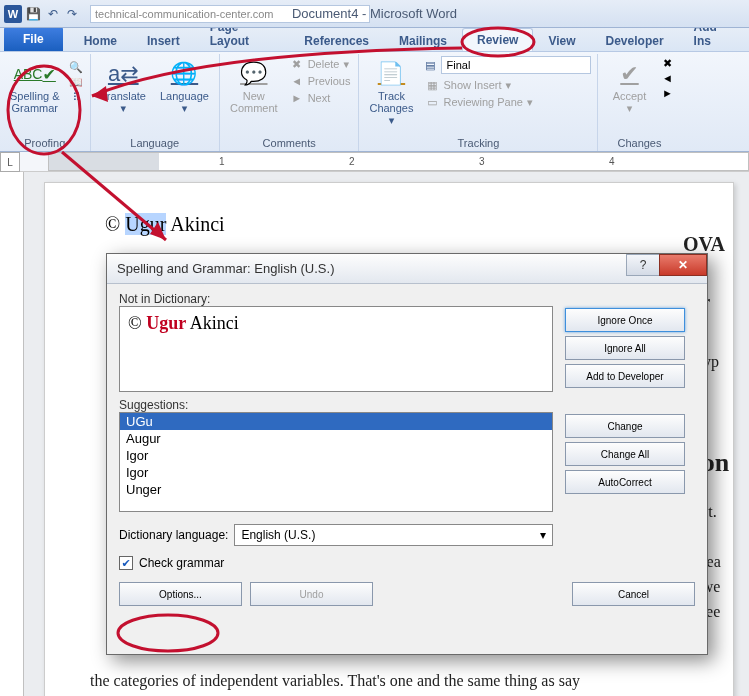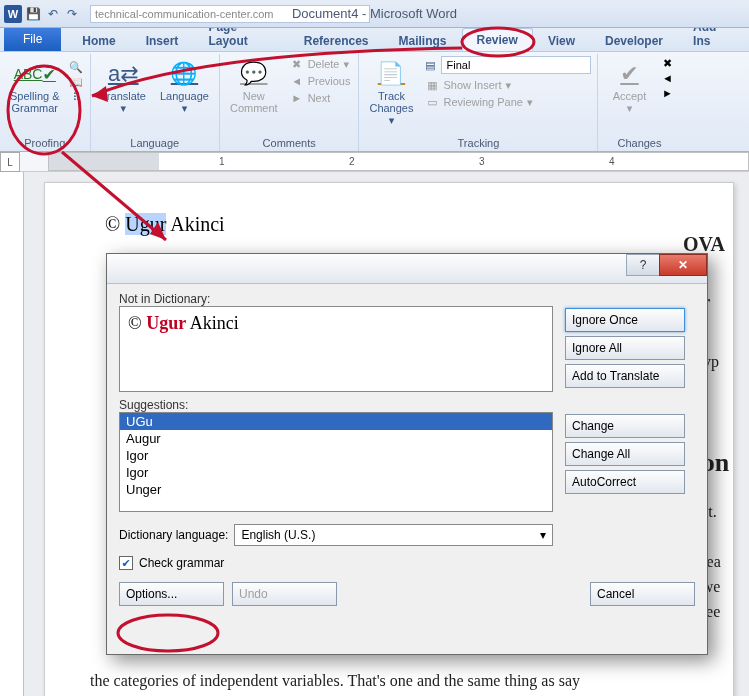--- a/index.html
+++ b/index.html
@@ -73,21 +73,21 @@
     color: #3b5a8a;
     cursor: pointer;
     font-size: 12px;
     border: 1px solid transparent;
     border-bottom: none;
     font-weight: bold;
   }
   .tab.file {
     background: linear-gradient(#3d7de0, #1b5fbf);
     color: #fff;
-    font-weight: normal;
+    font-weight: bold;
     border-radius: 2px 2px 0 0;
     padding: 4px 18px 5px;
     margin-right: 6px;
   }
   .tab.active {
     background: #f2f6fc;
     border: 1px solid #b7c9e4;
     border-bottom: 1px solid #f2f6fc;
     color: #3b5a8a;
     border-radius: 3px 3px 0 0;
@@ -271,45 +271,45 @@
     height: 100px;
     overflow-y: scroll;
     font-size: 13px;
   }
   .sugg-box .opt { padding: 1px 6px; }
   .sugg-box .opt.sel { background: #2f6ac0; color: #fff; }
   .dlg-btn {
     height: 24px;
     border: 1px solid #8a98ac;
     background: linear-gradient(#fdfdfd,#e2e7ef);
-    font-size: 12px;
+    font-size: 10px;
     cursor: pointer;
     width: 120px;
     margin-bottom: 4px;
-    text-align: left;
+    text-align: center;
   }
   .dlg-btn.primary {
     border: 1px solid #3e8fdc;
     box-shadow: 0 0 3px rgba(62,143,220,0.8);
   }
   .dlg-row { display: flex; align-items: center; gap: 6px; }
   .dlg-row label { font-size: 12px; }
   .dict-select {
     flex: 1; height: 22px; border: 1px solid #888; background: #fff;
     display: flex; align-items: center; padding: 0 6px; font-size: 12px;
     justify-content: space-between;
   }
   .chk { width: 14px; height: 14px; border: 1px solid #666; background: #fff; display: inline-flex; align-items: center; justify-content: center; font-size: 11px; color: #185abd; }
   .bottom-row {
     grid-column: 1 / span 2;
     display: flex; justify-content: space-between; align-items: center;
     margin-top: 6px;
   }
   .bottom-row .left { display: flex; gap: 8px; }
-  .dlg-btn.small { width: 105px; }
+  .dlg-btn.small { width: 123px; }
   .dlg-btn.disabled { color: #a0a0a0; }
   
   svg.overlay {
     position: absolute;
     left: 0; top: 0; width: 749px; height: 696px;
     pointer-events: none;
   }
   
   .bottomtext {
     position: absolute;
@@ -470,37 +470,38 @@
     <div class="doc-bgtext" style="top:370px;font-size:16px">e mea</div>
     <div class="doc-bgtext" style="top:395px;font-size:16px">st, we</div>
     <div class="doc-bgtext" style="top:420px;font-size:16px">etwee</div>
   </div>
 </div>
 
 <div class="bottomtext">the categories of independent variables. That's one and the same thing as say</div>
 
 <div class="dialog">
   <div class="dlg-title">
+    <span>Spelling and Grammar: English (U.S.)</span>
     <div class="winbtns">
       <div class="winbtn">?</div>
       <div class="winbtn close">✕</div>
     </div>
   </div>
   <div class="dlg-body">
     <div>
       <div class="dlg-label"><span>Not in Dictionary:</span></div>
       <div class="notdict-box">
         <span>©</span>
         <span class="err">Ugur</span><span> Akinci</span>
       </div>
     </div>
     <div style="padding-top:16px">
       <button class="dlg-btn primary">Ignore Once</button>
       <button class="dlg-btn">Ignore All</button>
-      <button class="dlg-btn">Add to Translate</button>
+      <button class="dlg-btn">Add to Developer</button>
     </div>
 
     <div>
       <div class="dlg-label">Suggestions:</div>
       <div class="sugg-box">
         <div class="opt sel">UGu</div>
         <div class="opt">Augur</div>
         <div class="opt">Igor</div>
         <div class="opt">Igor</div>
         <div class="opt">Unger</div>

